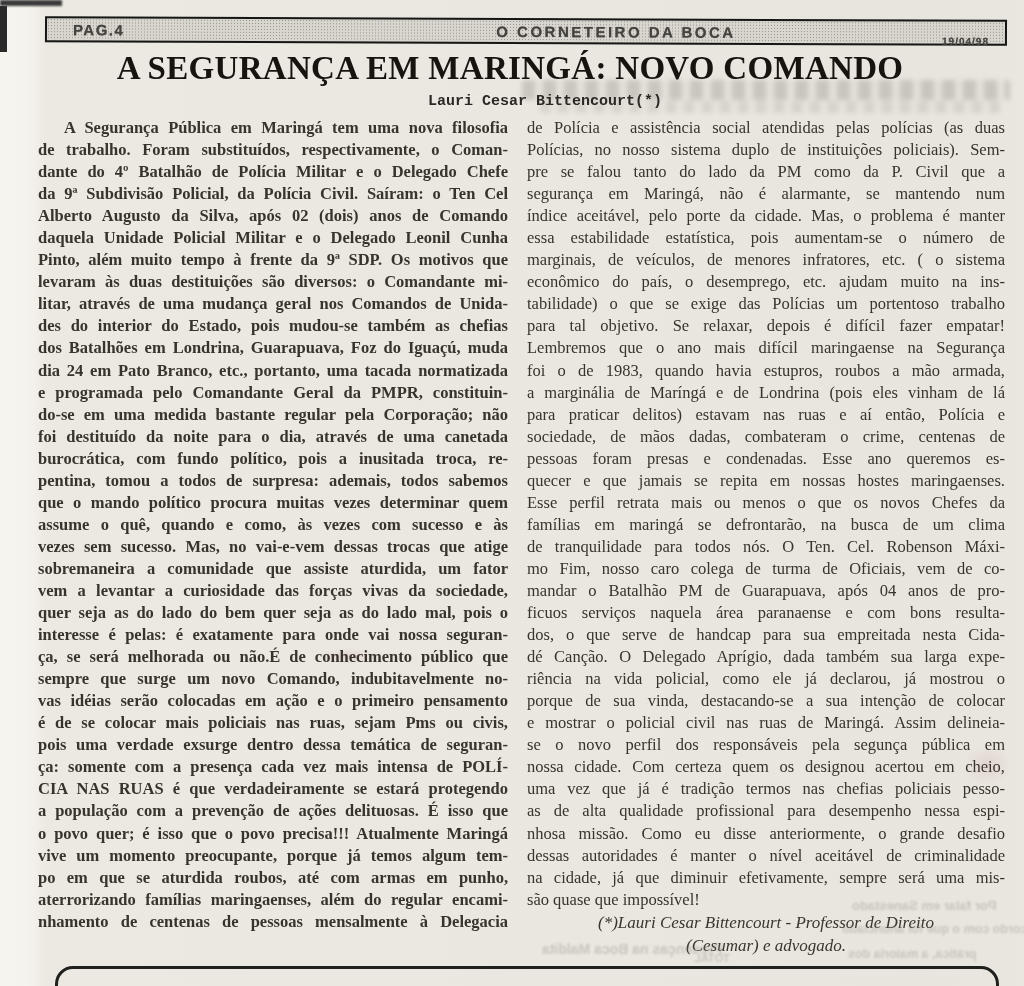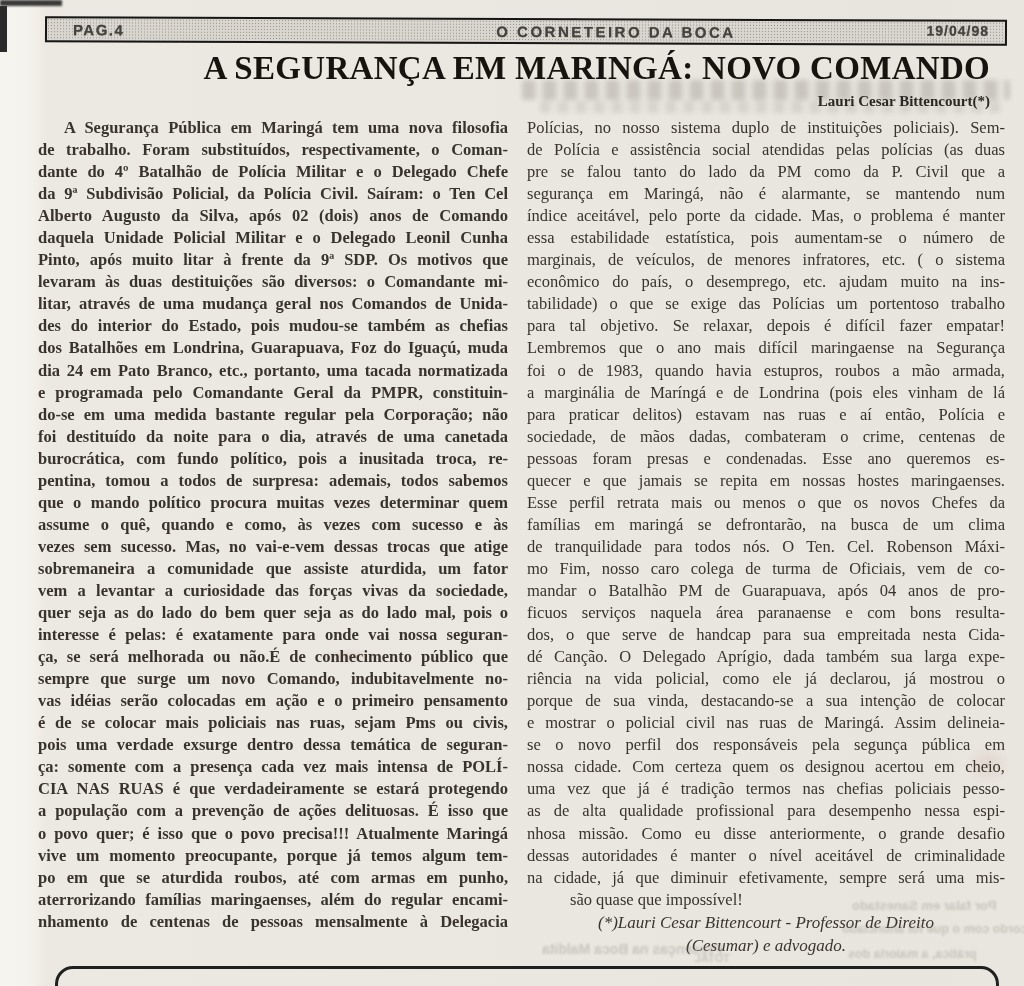--- a/index.html
+++ b/index.html
@@ -19,41 +19,41 @@
     border:2px solid #161614;
     background-color:#d9d6cf;
     background-image: radial-gradient(circle, #97938b 0.7px, rgba(0,0,0,0) 0.9px);
     background-size:3px 3px;
     transform:rotate(0.22deg);
     font-family:"Liberation Sans","DejaVu Sans",sans-serif;
     font-weight:bold; color:#45433e;
   }
   .mh-pag  { position:absolute; left:26px; top:3px; font-size:15px; letter-spacing:1.5px; text-shadow:0 0 1px #6b6964; }
   .mh-name { position:absolute; left:0; right:0; top:3px; text-align:center; padding-left:180px; font-size:15px; letter-spacing:2.5px; text-shadow:0 0 1px #6b6964; }
-  .mh-date { position:absolute; right:16px; top:1px; font-size:14px; letter-spacing:1px; text-shadow:0 0 1px #6b6964; }
+  .mh-date { position:absolute; right:16px; top:14px; font-size:10px; letter-spacing:1px; text-shadow:0 0 1px #6b6964; }
 
   .title {
     position:absolute; left:30px; top:50px; width:960px; text-align:center;
     font-size:33px; font-weight:bold; color:#17140f; letter-spacing:0.3px;
   }
   .byline {
-    position:absolute; left:30px; top:93px; width:960px; text-align:right; padding-left:70px; box-sizing:border-box;
-    font-size:15px; font-weight:bold; color:#2b2823;
+    position:absolute; left:30px; top:93px; width:960px; text-align:center; padding-left:70px; box-sizing:border-box;
+    font-size:15px; font-weight:bold; color:#2b2823;font-family:Liberation Mono, monospace;
   }
 
   .col { position:absolute; top:117px; }
   .col-left  { left:38px;  width:470px;font-weight:bold; }
   .col-right { left:527px; width:478px; }
   .tline {
     text-align:justify; text-align-last:justify;
     font-size:16.5px; line-height:22.05px; color:#38332c;
     height:22.05px; overflow:visible;
   }
   .col-left .tline:first-child { text-indent:26px; }
-  .col-right .tline:last-child { text-align-last:left;margin-left:43px; }
+  .col-right .tline:last-child { text-align-last:left; }
 
   .signature { position:absolute; left:527px; top:911px; width:478px; text-align:center; }
   .sig-line { font-style:italic; font-size:17px; line-height:23px; color:#3a352e; }
 
   .bottom-box {
     position:absolute; left:55px; top:966px; width:938px; height:70px;
     border:3px solid #20201e; border-radius:18px; background:transparent;
   }
 
   
@@ -95,31 +95,31 @@
     <span class="mh-name">O CORNETEIRO DA BOCA</span>
     <span class="mh-date">19/04/98</span>
   </div>
 
   <div class="smudge-top-1"></div>
   <div class="smudge-top-2"></div>
   <div class="smudge-right"></div>
   <div class="stain-1"></div>
   <div class="stain-2"></div>
 
-  <h1 class="title" style="margin:0;text-align:right;">A SEGURANÇA EM MARINGÁ: NOVO COMANDO</h1>
+  <h1 class="title" style="margin:0;">A SEGURANÇA EM MARINGÁ: NOVO COMANDO</h1>
   <div class="byline">Lauri Cesar Bittencourt(*)</div>
 
   <div class="col col-left">
       <div class="tline">A Segurança Pública em Maringá tem uma nova filosofia</div>
       <div class="tline">de trabalho. Foram substituídos, respectivamente, o Coman-</div>
       <div class="tline">dante do 4º Batalhão de Polícia Militar e o Delegado Chefe</div>
       <div class="tline">da 9ª Subdivisão Policial, da Polícia Civil. Saíram: o Ten Cel</div>
       <div class="tline">Alberto Augusto da Silva, após 02 (dois) anos de Comando</div>
       <div class="tline">daquela Unidade Policial Militar e o Delegado Leonil Cunha</div>
-      <div class="tline">Pinto, após muito litar à frente da 9ª SDP. Os motivos que</div>
+      <div class="tline">Pinto, além muito tempo à frente da 9ª SDP. Os motivos que</div>
       <div class="tline">levaram às duas destituições são diversos: o Comandante mi-</div>
       <div class="tline">litar, através de uma mudança geral nos Comandos de Unida-</div>
       <div class="tline">des do interior do Estado, pois mudou-se também as chefias</div>
       <div class="tline">dos Batalhões em Londrina, Guarapuava, Foz do Iguaçú, muda</div>
       <div class="tline">dia 24 em Pato Branco, etc., portanto, uma tacada normatizada</div>
       <div class="tline">e programada pelo Comandante Geral da PMPR, constituin-</div>
       <div class="tline">do-se em uma medida bastante regular pela Corporação; não</div>
       <div class="tline">foi destituído da noite para o dia, através de uma canetada</div>
       <div class="tline">burocrática, com fundo político, pois a inusitada troca, re-</div>
       <div class="tline">pentina, tomou a todos de surpresa: ademais, todos sabemos</div>
@@ -139,22 +139,22 @@
       <div class="tline">CIA NAS RUAS é que verdadeiramente se estará protegendo</div>
       <div class="tline">a população com a prevenção de ações delituosas. É isso que</div>
       <div class="tline">o povo quer; é isso que o povo precisa!!! Atualmente Maringá</div>
       <div class="tline">vive um momento preocupante, porque já temos algum tem-</div>
       <div class="tline">po em que se aturdida roubos, até com armas em punho,</div>
       <div class="tline">aterrorizando famílias maringaenses, além do regular encami-</div>
       <div class="tline">nhamento de centenas de pessoas mensalmente à Delegacia</div>
     </div>
 
   <div class="col col-right">
+      <div class="tline">de Polícia e assistência social atendidas pelas polícias (as duas</div>
       <div class="tline">Polícias, no nosso sistema duplo de instituições policiais). Sem-</div>
-      <div class="tline">de Polícia e assistência social atendidas pelas polícias (as duas</div>
       <div class="tline">pre se falou tanto do lado da PM como da P. Civil que a</div>
       <div class="tline">segurança em Maringá, não é alarmante, se mantendo num</div>
       <div class="tline">índice aceitável, pelo porte da cidade. Mas, o problema é manter</div>
       <div class="tline">essa estabilidade estatística, pois aumentam-se o número de</div>
       <div class="tline">marginais, de veículos, de menores infratores, etc. ( o sistema</div>
       <div class="tline">econômico do país, o desemprego, etc. ajudam muito na ins-</div>
       <div class="tline">tabilidade) o que se exige das Polícias um portentoso trabalho</div>
       <div class="tline">para tal objetivo. Se relaxar, depois é difícil fazer empatar!</div>
       <div class="tline">Lembremos que o ano mais difícil maringaense na Segurança</div>
       <div class="tline">foi o de 1983, quando havia estupros, roubos a mão armada,</div>

